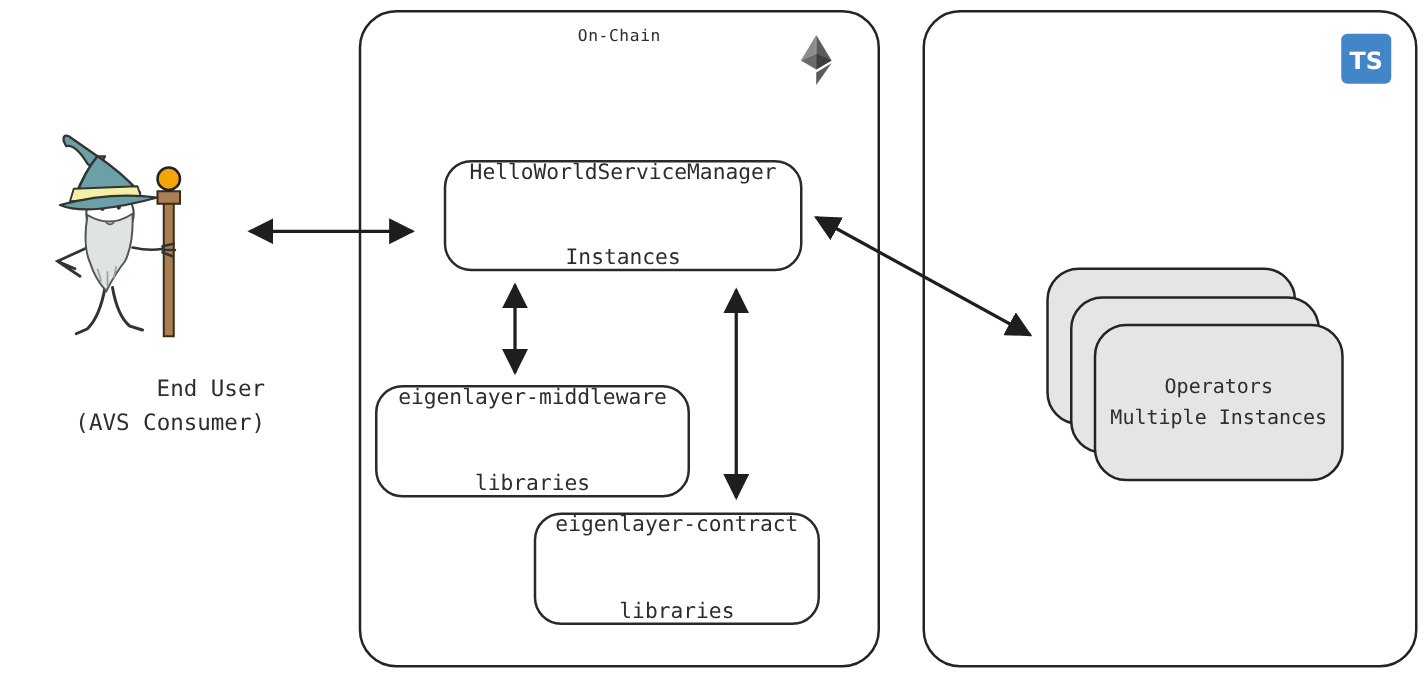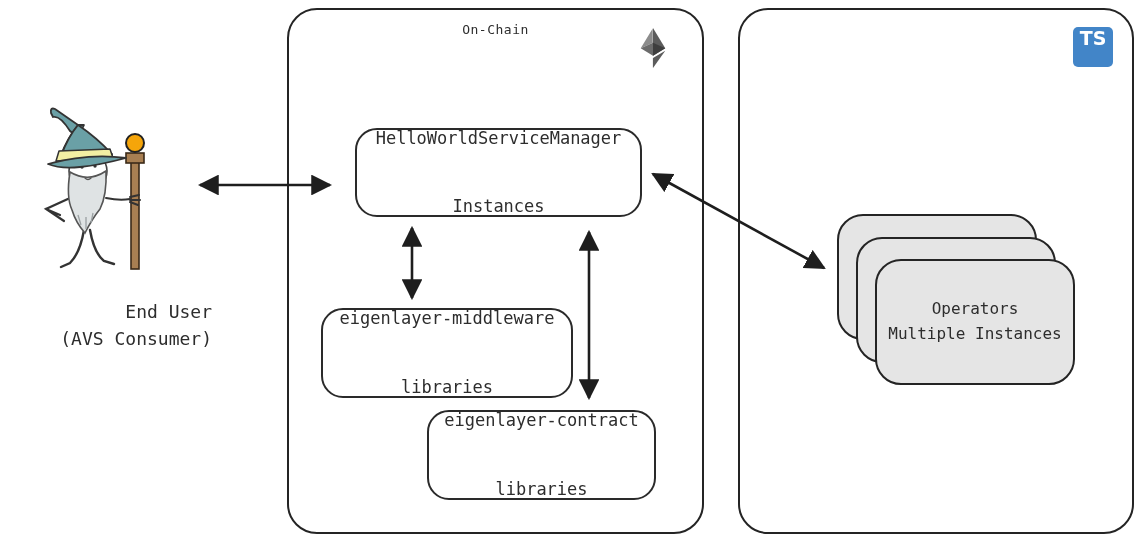--- a/index.html
+++ b/index.html
@@ -60,23 +60,23 @@
     font-size:18px;
     line-height:1.5;
   }
   .ts-badge{
     position:absolute;
     top:17px;right:19px;
     width:40px;height:40px;
     background:#4285c8;
     border-radius:5px;
     display:flex;
-    align-items:flex-start;
+    align-items:flex-end;
     justify-content:center;
-    padding-bottom:14px;
+    padding-bottom:4px;
     box-sizing:border-box;
     color:#ffffff;
     font-family:"DejaVu Sans","Liberation Sans",sans-serif;
     font-weight:bold;
     font-size:19px;
   }
   .ts-badge span{margin-bottom:3px;}
   .eth-icon{
     position:absolute;
     top:18px;right:36px;
@@ -149,21 +149,21 @@
       <polygon fill="#6b6b6b" points="0,212.3 127.9,288 127.9,154.2"></polygon>
     </svg>
 
   </div>
 
   <div class="node-box" style="left:355px;top:128px;width:283px;height:85px;">
     <div>HelloWorldServiceManager</div>
     <div>Instances</div>
   </div>
 
-  <div class="node-box" style="left:321px;top:308px;width:248px;height:86px;">
+  <div class="node-box" style="left:300px;top:308px;width:248px;height:86px;">
     <div>eigenlayer-middleware</div>
     <div>libraries</div>
   </div>
 
   <div class="node-box" style="left:427px;top:410px;width:225px;height:86px;">
     <div>eigenlayer-contract</div>
     <div>libraries</div>
   </div>
 
   <div class="container-box" style="left:738px;top:8px;width:392px;height:522px;">

